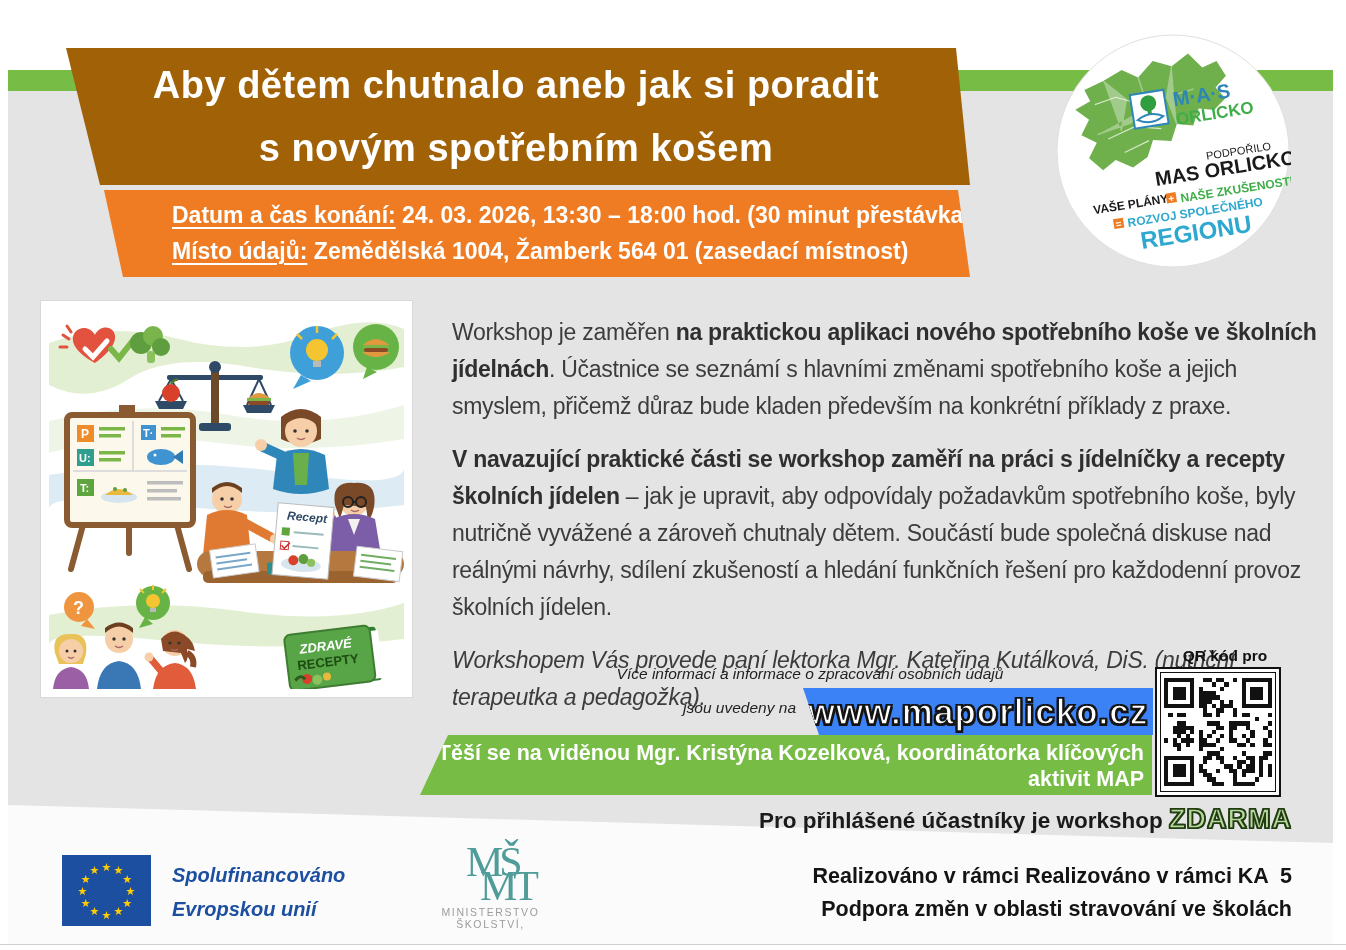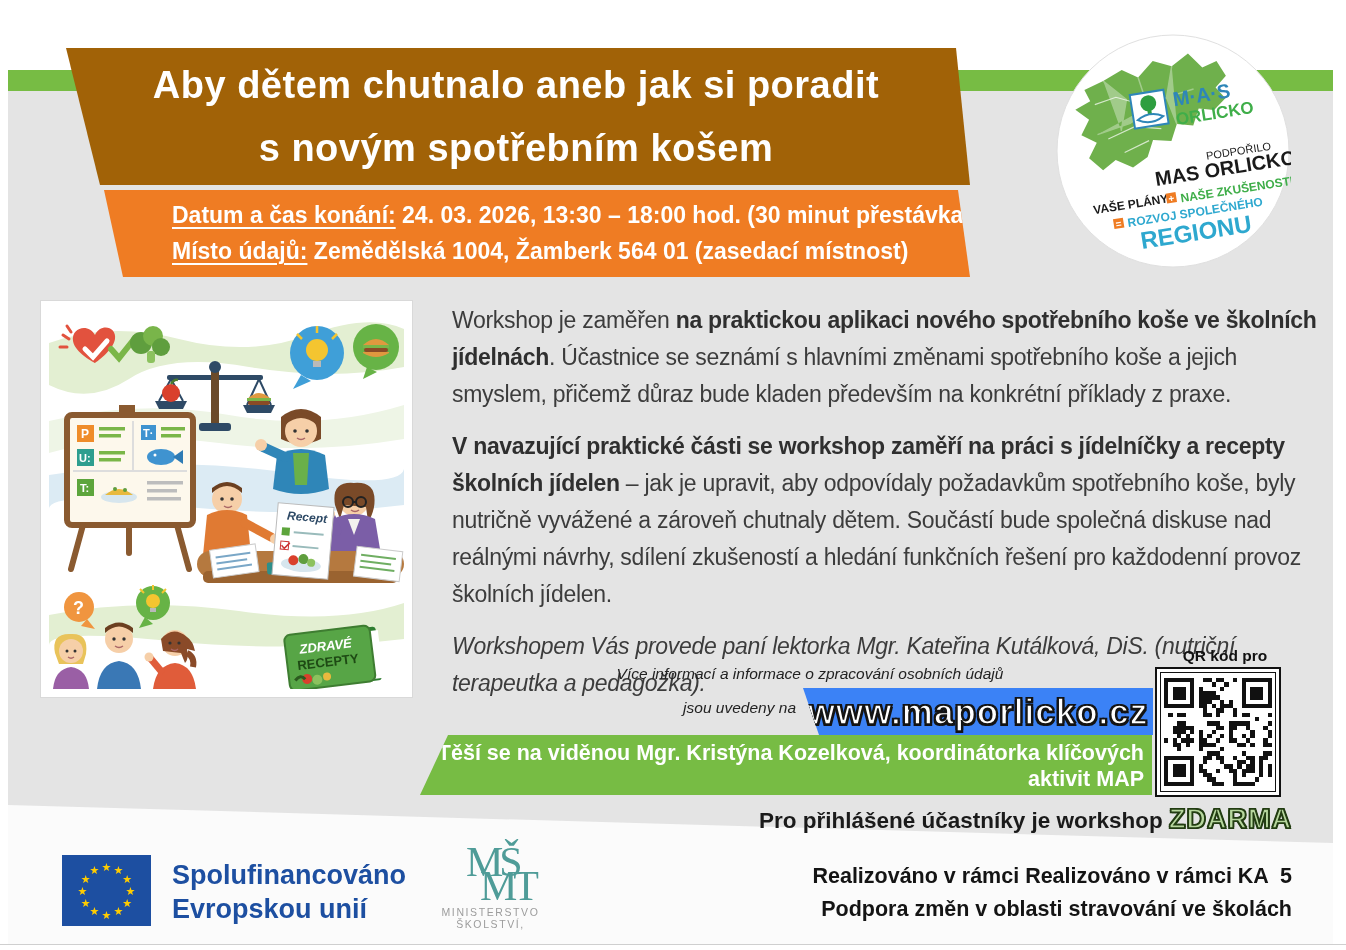--- a/index.html
+++ b/index.html
@@ -28,21 +28,21 @@
   #info-bar .lbl{text-decoration:underline;text-underline-offset:4px;text-decoration-thickness:2px;}
 
   
   #mas-logo{left:1055px;top:33px;width:236px;height:236px;}
 
   
   #illustration{left:40px;top:300px;width:373px;height:398px;background:#fff;border:1px solid #d9d9d9;box-sizing:border-box;padding:8px;}
 
   
   #body-copy{left:452px;top:298px;width:872px;color:#3c3c3c;font-size:23px;line-height:37px;letter-spacing:-.3px;}
-  #body-copy p{margin:4px 0 15px 0;}
+  #body-copy p{margin:16px 0 15px 0;}
   #body-copy b{color:#2f2f2f;}
   #body-copy .italic{font-style:italic;}
 
   
   #info-note1{left:560px;top:665px;width:500px;text-align:center;font-style:italic;font-size:15.5px;color:#222;}
   #info-note2{left:600px;top:699px;width:196px;text-align:right;font-style:italic;font-size:15.5px;color:#222;}
 
   
   #www-banner{left:803px;top:688px;width:350px;height:47px;background:#3b82f6;
       clip-path:polygon(0 0,350px 0,350px 47px,16px 47px);
@@ -66,21 +66,21 @@
 
   
   #free-line{left:700px;top:804px;width:592px;text-align:right;font-weight:bold;font-size:22.5px;color:#1a1a1a;}
   #free-line .zdarma{font-size:27px;letter-spacing:1px;color:#b7d79e;
       -webkit-text-stroke:1.5px #223c12;
       text-shadow:1px 1px 0 #223c12,-1px 1px 0 #223c12,1px -1px 0 #223c12,-1px -1px 0 #223c12;}
 
   
   #eu-flag{left:62px;top:855px;width:89px;height:71px;background:#1d4fa1;}
   #eu-flag .star{position:absolute;color:#ffcc00;font-size:11px;transform:translate(-50%,-50%);}
-  #eu-text{left:172px;top:858px;font-weight:bold;font-size:27px;line-height:34px;color:#1d4fa1;}
+  #eu-text{left:172px;top:858px;font-weight:bold;font-size:20px;line-height:34px;color:#1d4fa1;font-style:italic;}
   #msmt{left:408px;top:840px;width:165px;text-align:center;color:#4f9c98;}
   #msmt .mono{position:absolute;font-family:"Liberation Serif",serif;font-weight:normal;}
   #msmt .mono1{left:58px;top:-2px;font-size:42px;letter-spacing:-4px;}
   #msmt .mono2{left:72px;top:22px;font-size:42px;letter-spacing:-4px;}
   #msmt .cap1{position:absolute;left:0;top:66px;width:165px;font-size:10.5px;letter-spacing:1.6px;color:#9c9c9c;}
   #msmt .cap2{position:absolute;left:0;top:80px;width:165px;font-size:9.5px;letter-spacing:1.4px;color:#9c9c9c;margin-top:36px;}
   #footer-right{left:700px;top:860px;width:592px;text-align:right;font-weight:bold;font-size:21.5px;line-height:33px;color:#141414;}
   .pre-space{white-space:pre-wrap;}
 </style>
 </head>

